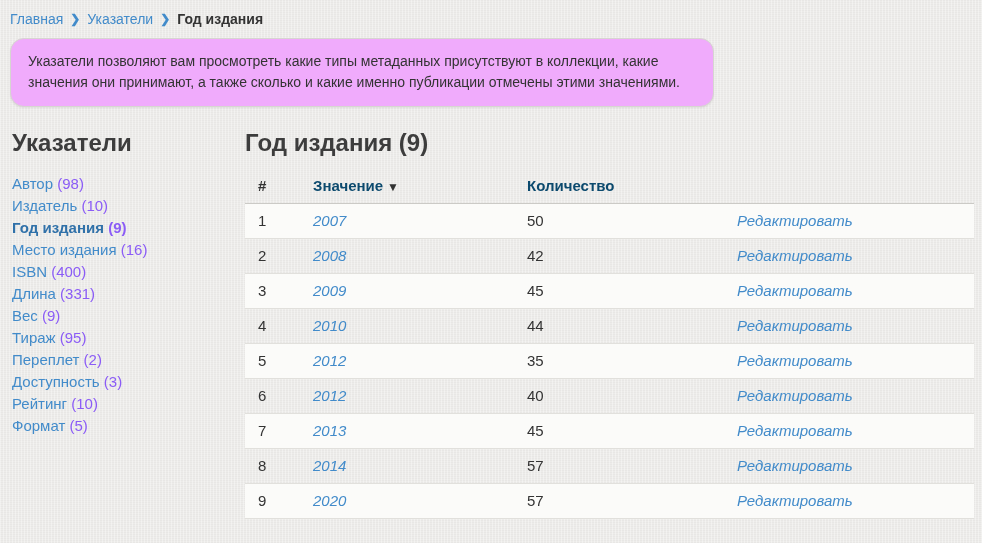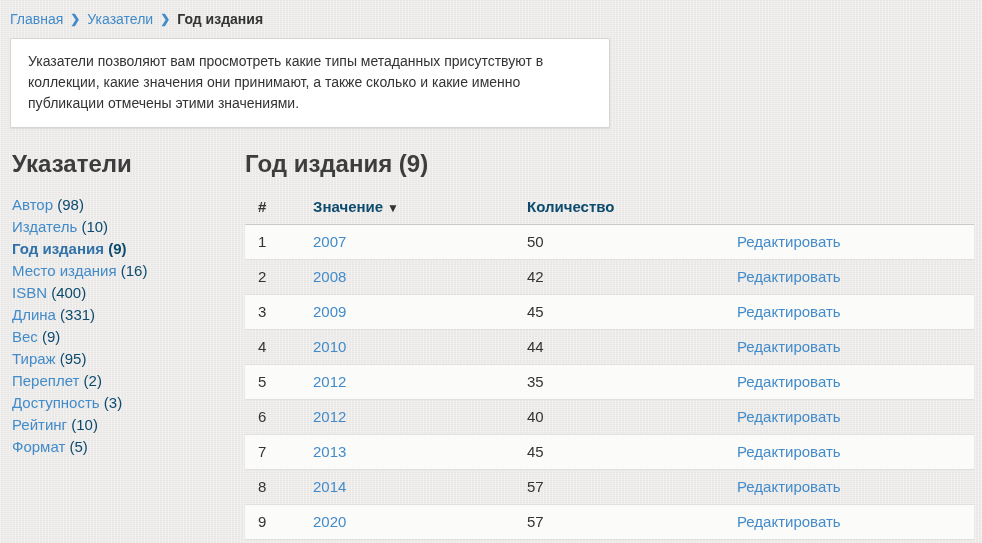--- a/index.html
+++ b/index.html
@@ -31,45 +31,45 @@
     font-size: 12px;
     margin: 0 7px;
     position: relative;
     top: -1px;
   }
   .bc-current { color: #333; font-weight: bold; }
 
   
   .info-box {
     margin-left: 2px;
-    width: 600px;
-    background: #ffffff;
+    width: 704px;
+    background: #f0abfc;
     border: 1px solid #d7d5d1;
-    border-radius: 1px;
+    border-radius: 14px;
     padding: 12px 17px 13px;
     font-size: 14px;
     line-height: 21px;
     color: #333;
     box-shadow: 0 1px 2px rgba(0,0,0,0.07);
   }
 
   
   .content { display: flex; margin-top: 23px; }
   .sidebar { flex: none; width: 237px; padding-left: 4px; }
   .sidebar-title, .main-title {
     font-size: 24px;
     font-weight: bold;
     color: #3d3d3d;
     margin: 0 0 17px 0;
     line-height: 26px;
   }
   .sidebar-list { list-style: none; margin: 0; padding: 0; font-size: 15px; }
   .sidebar-list li { line-height: 22px; white-space: nowrap; }
   .sidebar-list a { color: #428bca; text-decoration: none; cursor: pointer; text-align: center; }
-  .sidebar-list .count { color: #0c4a6e; margin-top: 40px; }
+  .sidebar-list .count { color: #8b5cf6; margin-top: 40px; }
   .sidebar-list li.active a { color: #3071a9; font-weight: bold; }
   .sidebar-list li.active .count { font-weight: bold; }
 
   .main { flex: 1; min-width: 0; }
 
   table.index-table {
     width: 729px;
     border-collapse: collapse;
     table-layout: fixed;
     font-size: 15px;
@@ -90,21 +90,21 @@
     font-size: 12px;
     margin-left: 4px;
   }
   .index-table td {
     padding: 8px 8px 8px 13px;
     line-height: 18px;
     color: #333;
   }
   .index-table tbody tr { border-bottom: 1px solid #e1e0dc; }
   .index-table tbody tr:nth-child(odd) { background: #fbfbf9; }
-  .index-table a { color: #428bca; text-decoration: none; cursor: pointer; }
+  .index-table a { color: #428bca; text-decoration: none; cursor: pointer; font-style: italic; }
 </style>
 </head>
 <body>
 
 <div class="page">
 
   <nav class="breadcrumb" id="breadcrumb"><a class="bc-link" href="#">Главная</a><span class="bc-sep">❯</span><a class="bc-link" href="#">Указатели</a><span class="bc-sep">❯</span><span class="bc-current">Год издания</span></nav>
 
   <div class="info-box">
     <span>Указатели позволяют вам просмотреть какие типы метаданных присутствуют в коллекции, какие значения они принимают, а также сколько и какие именно публикации отмечены этими значениями.</span>

